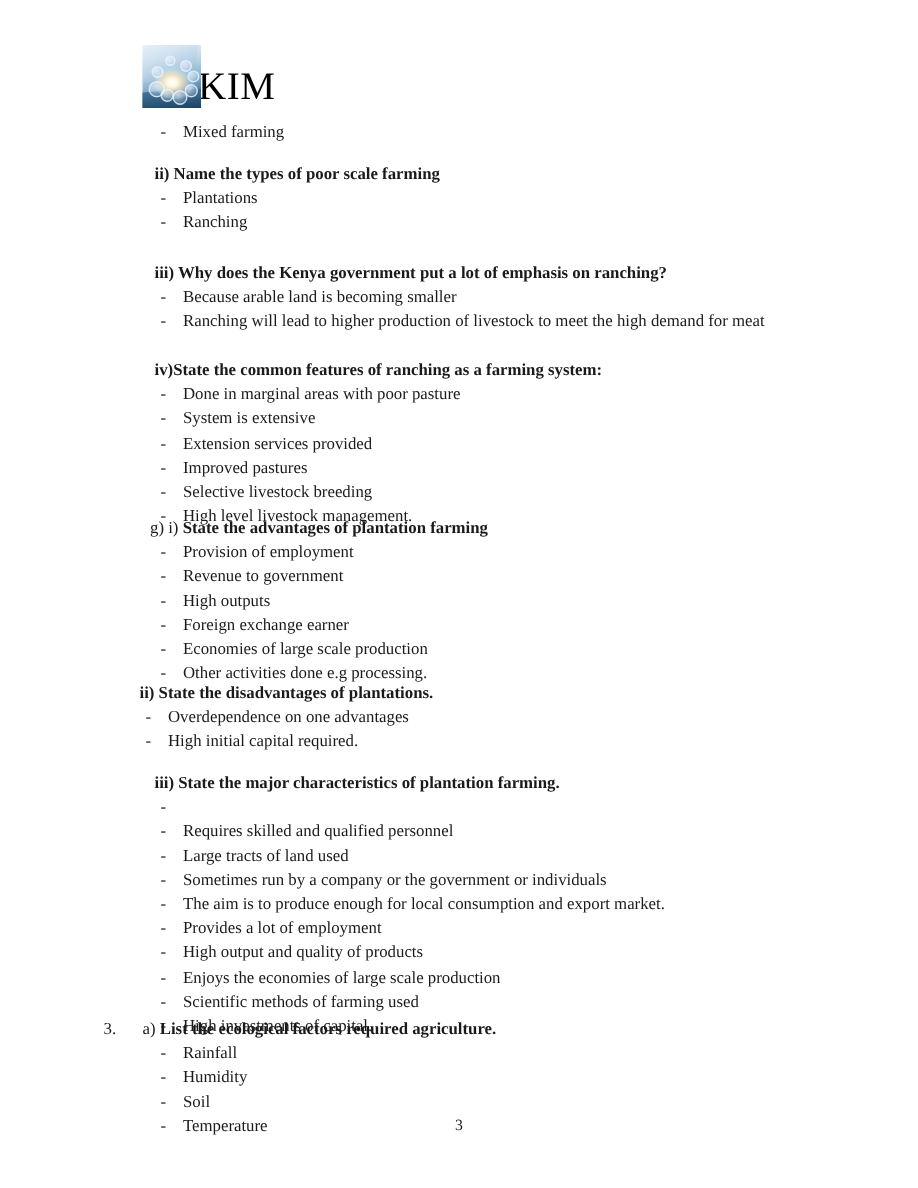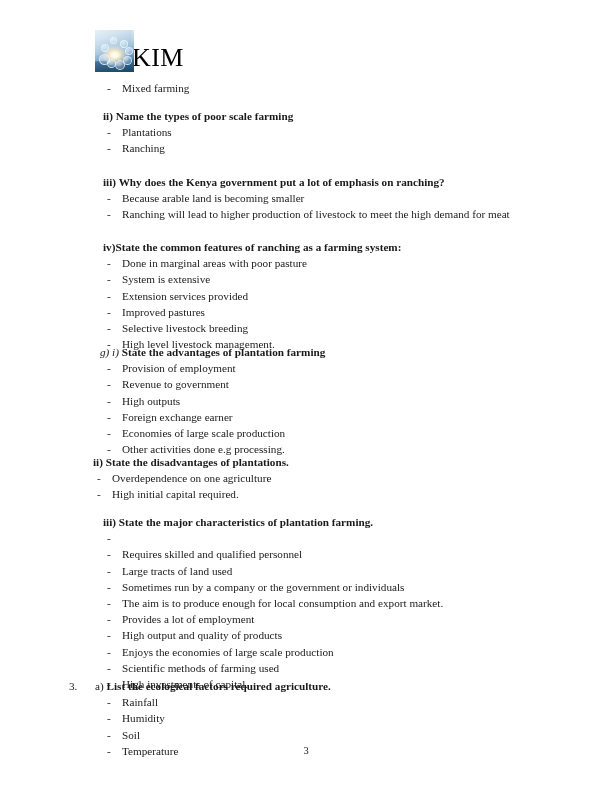--- a/index.html
+++ b/index.html
@@ -102,21 +102,20 @@
   .blk { position: absolute; }
 
   .heading {
     font-weight: bold;
     font-size: 11.2px;
     line-height: 16.2px;
     white-space: nowrap;
   }
   .heading .pre {
     font-weight: normal;
-    font-style: italic;
   }
   .bullet {
     font-size: 11.2px;
     line-height: 16.2px;
     white-space: nowrap;
     display: flex;
   }
   .bullet .dash {
     width: 15px;
     flex: none;
@@ -254,21 +253,21 @@
     <div class="bullet" style="margin-left:7px;">
       <span class="dash">-</span>
       <span class="txt">Other activities done e.g processing.</span>
     </div>
   </div>
 
   <div class="blk" style="left:93px; top:454px;">
     <div class="heading">ii) State the disadvantages of plantations.</div>
     <div class="bullet" style="margin-left:4px;">
       <span class="dash">-</span>
-      <span class="txt">Overdependence on one agriculture</span>
+      <span class="txt">Overdependence on one advantages</span>
     </div>
     <div class="bullet" style="margin-left:4px;">
       <span class="dash">-</span>
       <span class="txt">High initial capital required.</span>
     </div>
   </div>
 
   <div class="blk" style="left:103px; top:514px;">
     <div class="heading">iii) State the major characteristics of plantation farming.</div>
     <div class="bullet" style="margin-left:4px;">

